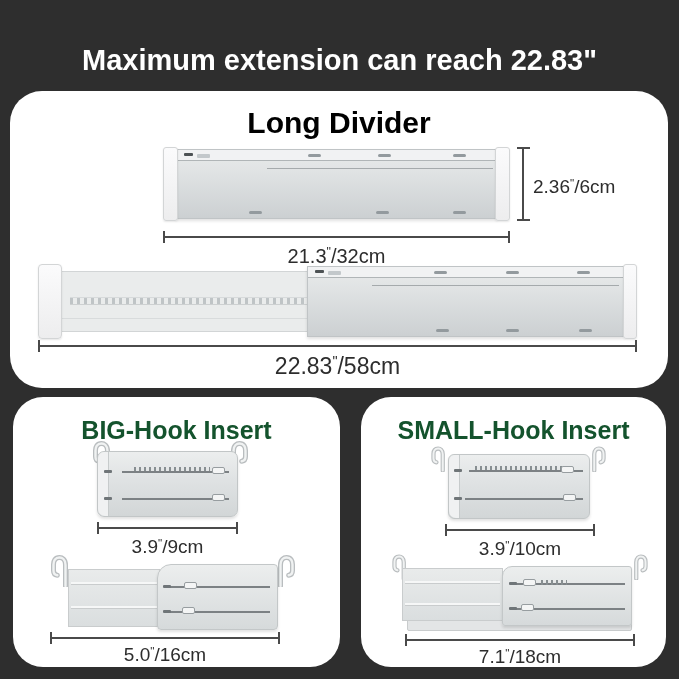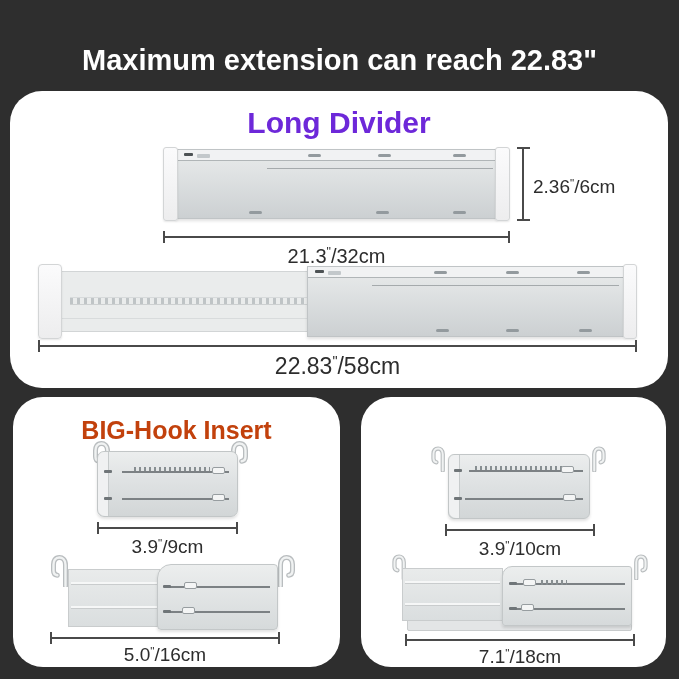--- a/index.html
+++ b/index.html
@@ -5,22 +5,22 @@
   html,body{margin:0;padding:0;background:#2e2e2e;}
   *{box-sizing:border-box;}
   #stage{position:relative;width:679px;height:679px;background:#2e2e2e;overflow:hidden;
          font-family:"Liberation Sans","DejaVu Sans",sans-serif;}
   .abs{position:absolute;}
   
   .hero-title{left:0;right:0;top:2px;text-align:center;color:#fff;font-size:37px;font-weight:bold;letter-spacing:.5px;white-space:nowrap;}
   .hero-sub{left:0;right:0;top:44px;text-align:center;color:#fff;font-size:29px;font-weight:bold;white-space:nowrap;}
   
   .panel{background:#fff;border-radius:32px;}
-  .panel-title-main{left:0;right:0;top:15px;text-align:center;color:#6d28d9;font-size:30px;font-weight:bold;}
-  .panel-title{left:0;right:0;top:19px;text-align:center;color:#c2410c;font-size:25px;font-weight:bold;}
+  .panel-title-main{left:0;right:0;top:15px;text-align:center;color:#000000;font-size:30px;font-weight:bold;}
+  .panel-title{left:0;right:0;top:19px;text-align:center;color:#14532d;font-size:25px;font-weight:bold;}
   
   .dim-h{border-top:2px solid #4a4a4a;height:0;}
   .dim-h::before,.dim-h::after{content:"";position:absolute;width:2px;height:12px;background:#4a4a4a;top:-7px;}
   .dim-h::before{left:0;}.dim-h::after{right:0;}
   .dim-v{border-left:2px solid #4a4a4a;width:0;}
   .dim-v::before,.dim-v::after{content:"";position:absolute;height:2px;width:13px;background:#4a4a4a;left:-7px;}
   .dim-v::before{top:0;}.dim-v::after{bottom:0;}
   .dim-label{color:#2d2d2d;font-size:20px;text-align:center;white-space:nowrap;}
   .dim-label .inch{font-size:.62em;vertical-align:.55em;}
   .big-label{font-size:23px;}
@@ -149,20 +149,21 @@
       <div class="abs clip" style="left:26px;top:17px;"></div>
       <div class="abs rail" style="left:12px;right:7px;top:46px;"></div>
       <div class="abs rdash" style="left:5px;top:45px;"></div>
       <div class="abs clip" style="left:24px;top:42px;"></div>
     </div>
     <div class="abs dim-h" style="left:37px;top:240px;width:230px;"></div>
     <div class="abs dim-label small-label" style="left:37px;top:247px;width:230px;"><span>5.0</span><span class="inch">"</span><span>/16cm</span></div>
   </div>
 
   <div class="abs panel" style="left:361px;top:397px;width:305px;height:270px;border-radius:30px;">
+    <div class="abs panel-title">SMALL-Hook Insert</div>
 
     <svg class="abs hook" style="left:69px;top:49px;" width="17" height="26" viewBox="0 0 22 32">
         <path d="M16.5 31 V10 C16.5 4 13 2.5 10.5 2.5 C6 2.5 4.5 6 4.5 9.5 V15.5 C4.5 18.7 6.3 20 8.3 20.3" fill="none" stroke="#b9bdbf" stroke-width="5.5" stroke-linecap="round"></path>
         <path d="M16.5 31 V10 C16.5 4 13 2.5 10.5 2.5 C6 2.5 4.5 6 4.5 9.5 V15.5 C4.5 18.7 6.3 20 8.3 20.3" fill="none" stroke="#f0f2f2" stroke-width="2.6" stroke-linecap="round"></path>
       </svg>
     <svg class="abs hook hook-right" style="left:229px;top:49px;" width="17" height="26" viewBox="0 0 22 32">
         <path d="M16.5 31 V10 C16.5 4 13 2.5 10.5 2.5 C6 2.5 4.5 6 4.5 9.5 V15.5 C4.5 18.7 6.3 20 8.3 20.3" fill="none" stroke="#b9bdbf" stroke-width="5.5" stroke-linecap="round"></path>
         <path d="M16.5 31 V10 C16.5 4 13 2.5 10.5 2.5 C6 2.5 4.5 6 4.5 9.5 V15.5 C4.5 18.7 6.3 20 8.3 20.3" fill="none" stroke="#f0f2f2" stroke-width="2.6" stroke-linecap="round"></path>
       </svg>
     <div class="abs ibody" style="left:87px;top:57px;width:142px;height:65px;border-radius:6px;">

